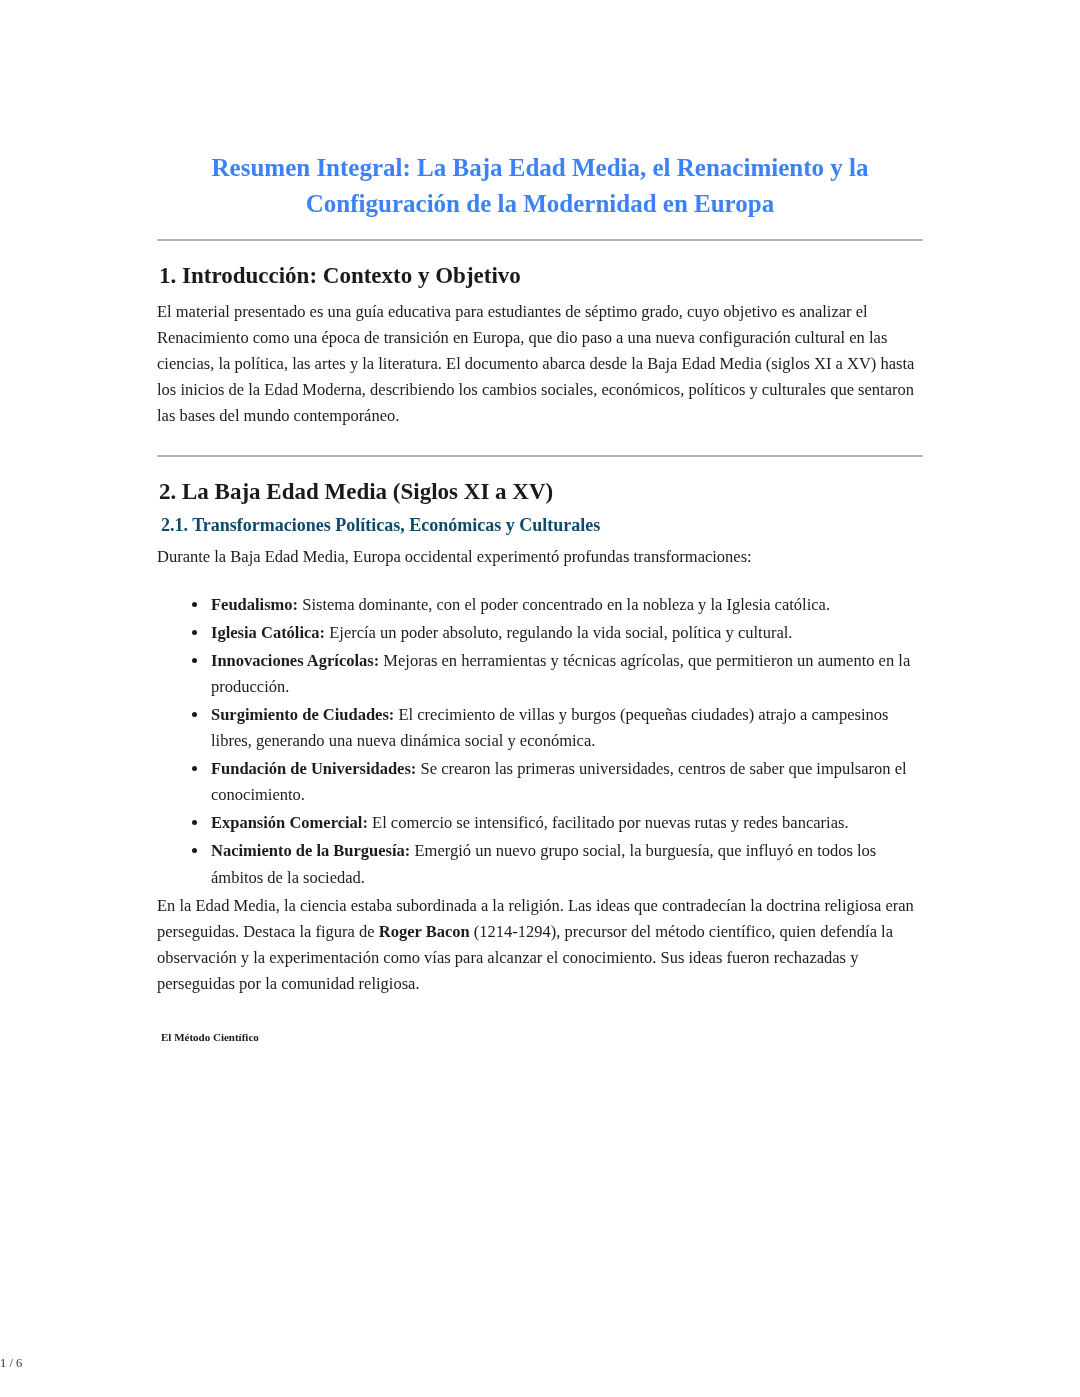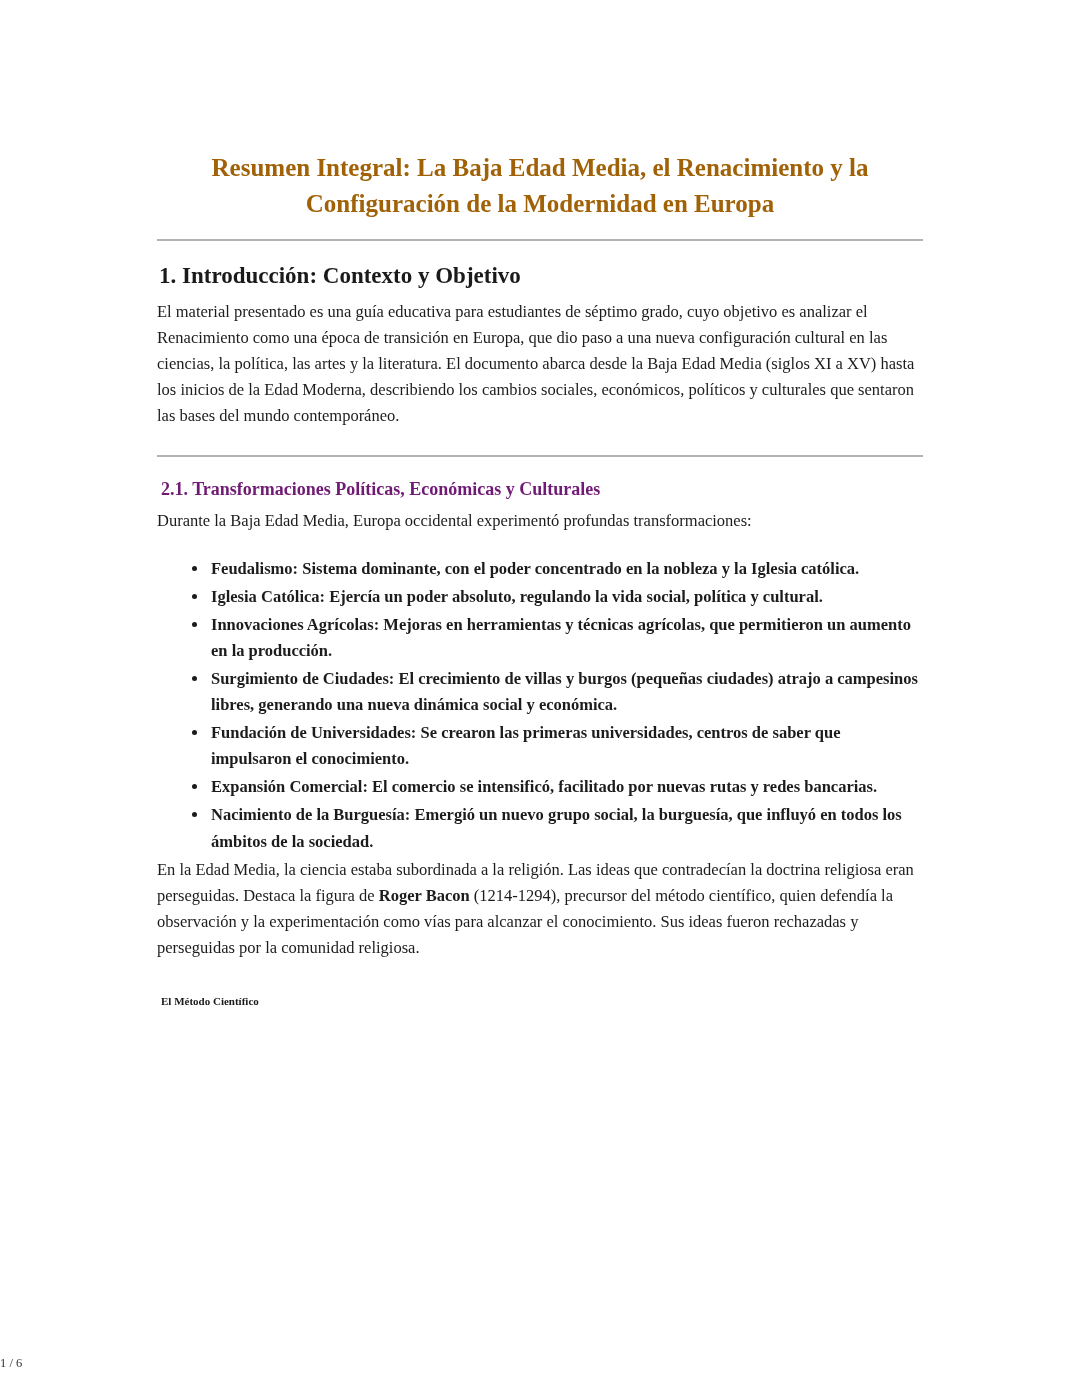--- a/index.html
+++ b/index.html
@@ -20,40 +20,40 @@
   }
   .content {
     padding: 150px 157px 0 157px;
   }
   .doc-title {
     font-size: 25px;
     font-weight: bold;
     text-align: center;
     line-height: 1.45;
     margin: 0 0 16px 0;
-    color: #a16207;
+    color: #3b82f6;
   }
   .rule {
     border: none;
     border-top: 2px solid #b3b3b3;
     margin: 0;
   }
   .rule.after-title { margin-bottom: 22px; }
   .rule.between-sections { margin-top: 26px; margin-bottom: 22px; }
   h2.section-heading {
     font-size: 23px;
     font-weight: bold;
     margin: 0 0 10px 2px;
     color: #1a1a1a;
   }
   h3.subsection-heading {
     font-size: 18px;
     font-weight: bold;
     margin: 26px 0 8px 4px;
-    color: #701a75;
+    color: #0c4a6e;
   }
   h3.subsection-heading.first { margin-top: 0; }
   h4.minor-heading {
     font-size: 11px;
     font-weight: bold;
     margin: 34px 0 10px 4px;
     color: #1a1a1a;
   }
   p.body-text {
     font-size: 16.5px;
@@ -64,21 +64,20 @@
   ul.bullet-list {
     margin: 22px 0 0 0;
     padding-left: 52px;
     font-size: 16.5px;
     line-height: 1.58;
   }
   ul.bullet-list.tight { margin-top: 4px; }
   ul.bullet-list li {
     margin: 0 0 2px 0;
     padding-left: 2px;
-    font-weight: bold;
   }
   .footer-page-number {
     position: absolute;
     bottom: 26px;
     left: 0;
     width: 100%;
     font-size: 12.5px;
     color: #333333;
     font-family: "Liberation Serif", "DejaVu Serif", serif;
   }
@@ -93,20 +92,21 @@
     <hr class="rule after-title">
 
     <section>
       <h2 class="section-heading">1. Introducción: Contexto y Objetivo</h2>
       <p class="body-text">El material presentado es una guía educativa para estudiantes de séptimo grado, cuyo objetivo es analizar el Renacimiento como una época de transición en Europa, que dio paso a una nueva configuración cultural en las ciencias, la política, las artes y la literatura. El documento abarca desde la Baja Edad Media (siglos XI a XV) hasta los inicios de la Edad Moderna, describiendo los cambios sociales, económicos, políticos y culturales que sentaron las bases del mundo contemporáneo.</p>
     </section>
 
     <hr class="rule between-sections">
 
     <section>
+      <h2 class="section-heading">2. La Baja Edad Media (Siglos XI a XV)</h2>
 
       <h3 class="subsection-heading first">2.1. Transformaciones Políticas, Económicas y Culturales</h3>
       <p class="body-text">Durante la Baja Edad Media, Europa occidental experimentó profundas transformaciones:</p>
 
       <ul class="bullet-list">
         <li><strong>Feudalismo:</strong><span> Sistema dominante, con el poder concentrado en la nobleza y la Iglesia católica.</span></li>
         <li><strong>Iglesia Católica:</strong><span> Ejercía un poder absoluto, regulando la vida social, política y cultural.</span></li>
         <li><strong>Innovaciones Agrícolas:</strong><span> Mejoras en herramientas y técnicas agrícolas, que permitieron un aumento en la producción.</span></li>
         <li><strong>Surgimiento de Ciudades:</strong><span> El crecimiento de villas y burgos (pequeñas ciudades) atrajo a campesinos libres, generando una nueva dinámica social y económica.</span></li>
         <li><strong>Fundación de Universidades:</strong><span> Se crearon las primeras universidades, centros de saber que impulsaron el conocimiento.</span></li>

